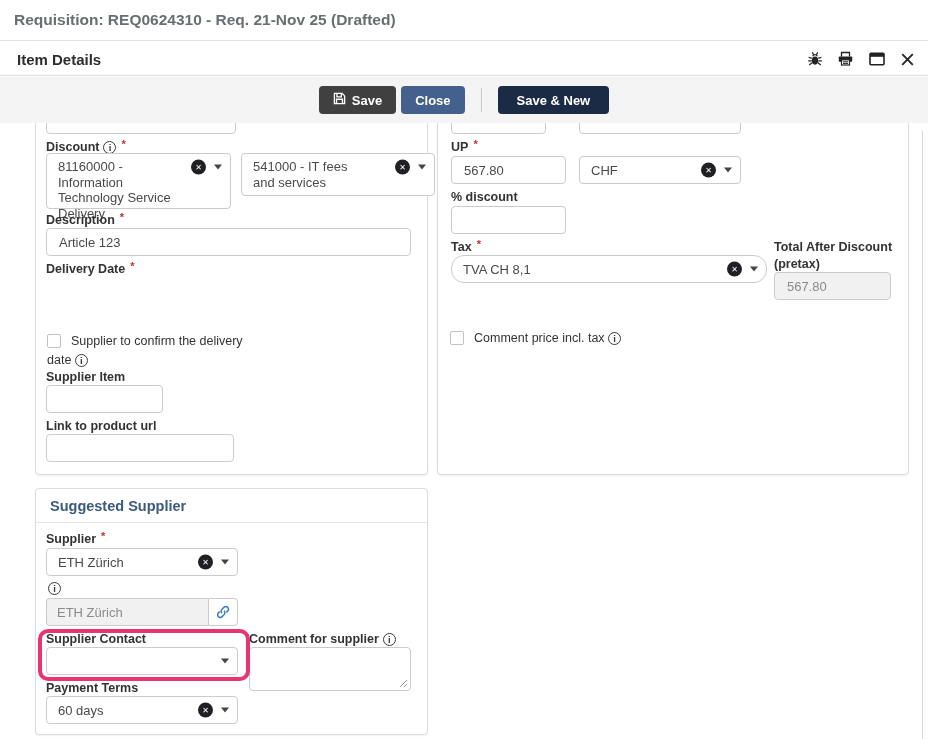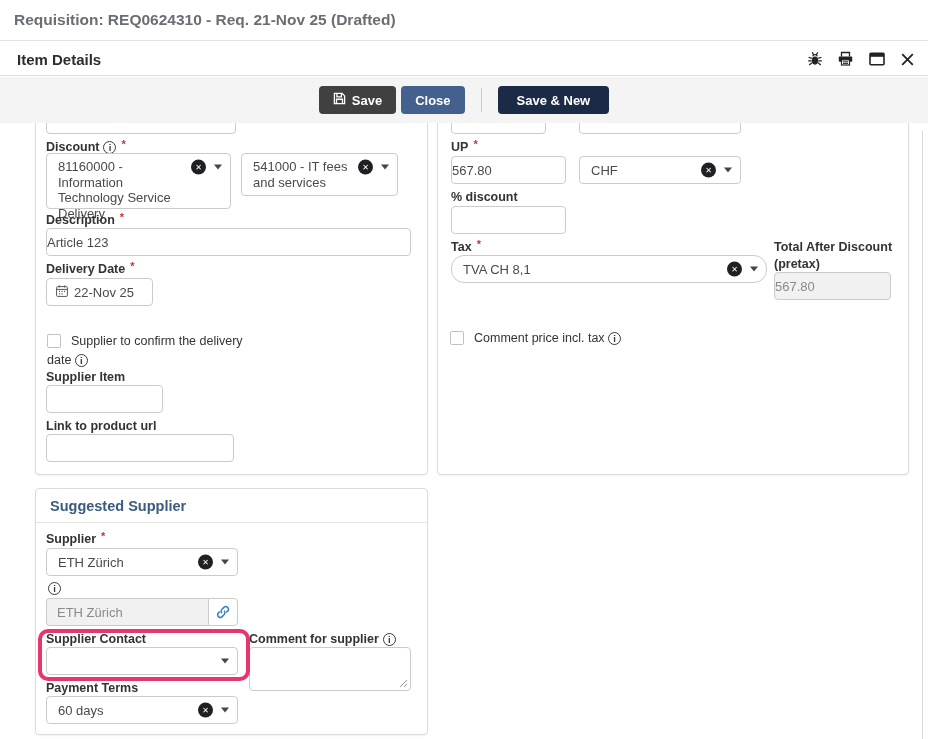--- a/index.html
+++ b/index.html
@@ -34,21 +34,21 @@
 
   .sec-title { font-size:14.5px; font-weight:bold; color:#3a5b7e; padding:9px 0 8px 14px; border-bottom:1px solid #e3e3e3; }
 
   
   .lbl { position:absolute; font-size:12.5px; font-weight:bold; color:#333; white-space:nowrap; display:flex; align-items:center; gap:4px; }
   .lbl.wrap { white-space:normal; display:block; line-height:1.35; }
   .star { color:#c9302c; font-size:11px; position:relative; top:-3px; margin-left:1px; font-weight:bold; }
   .info { display:inline-block; width:13px; height:13px; border:1px solid #3a3a3a; border-radius:50%; font-size:9.5px; line-height:11px; text-align:center; color:#3a3a3a; font-weight:bold; flex:0 0 auto; }
   .info::before { content:"i"; }
 
-  .inp { position:absolute; border:1px solid #cbcbcb; border-radius:4px; height:28px; font-family:inherit; font-size:13px; color:#4a4a4a; padding:0 0; background:#fff; outline:none; }
+  .inp { position:absolute; border:1px solid #cbcbcb; border-radius:4px; height:28px; font-family:inherit; font-size:13px; color:#4a4a4a; padding:0 12px; background:#fff; outline:none; }
   .inp.disabled { background:#f1f1f1; color:#8a8a8a; }
 
   .sel { position:absolute; border:1px solid #cbcbcb; border-radius:4px; background:#fff; display:flex; align-items:center; padding:0 44px 0 11px; font-size:13px; color:#4a4a4a; height:28px; cursor:pointer; }
   .sel .controls { position:absolute; right:8px; top:50%; transform:translateY(-50%); display:flex; align-items:center; gap:8px; }
   .sel.multi { align-items:flex-start; padding-top:5px; line-height:1.2; height:auto; }
   .sel.multi .controls { top:13px; }
   .clear-x { width:15px; height:15px; border-radius:50%; background:#202024; color:#fff; font-size:8px; line-height:1; display:flex; align-items:center; justify-content:center; cursor:pointer; }
   .clear-x::before { content:"✕"; }
   .caret { width:0; height:0; border-left:4px solid transparent; border-right:4px solid transparent; border-top:5px solid #454545; }
 
@@ -144,47 +144,37 @@
           <span class="clear-x"></span>
           <span class="caret"></span>
         </span>
       </div>
 
       <div class="lbl" style="left:205px; top:61px;margin-top:24px;">
         <span>Account budget</span>
           <span class="info"></span>
           <span class="star">*</span>
       </div>
-      <div class="sel multi" style="left:205px; top:74px; width:157px; height:43px;">
+      <div class="sel multi" style="left:205px; top:74px; width:194px; height:43px;">
         <span style="width:112px;">541000 - IT fees and services</span>
         <span class="controls">
           <span class="clear-x"></span>
           <span class="caret"></span>
         </span>
       </div>
 
       <div class="lbl" style="left:10px; top:134px;">
         <span>Description</span>
           <span class="star">*</span>
       </div>
       <input class="inp" style="left: 10px; top: 149px; width: 365px;" value="Article 123">
 
       <div class="lbl" style="left:10px; top:183px;">
         <span>Delivery Date</span>
           <span class="star">*</span>
-      </div>
-      <div class="date-field" style="left:10px; top:199px; width:107px;">
-        <span>
-          <svg width="12" height="12" viewBox="0 0 12 12" stroke="#555" fill="none">
-              <rect x="0.6" y="1.6" width="10.8" height="9.8" rx="1"></rect>
-              <path d="M0.6 4.4 H11.4 M3.2 0.4 V2.6 M8.8 0.4 V2.6"></path>
-              <path d="M3 6.4 h1.1 M5.5 6.4 h1.1 M8 6.4 h1.1 M3 8.8 h1.1 M5.5 8.8 h1.1" stroke-width="1.2"></path>
-            </svg>
-        </span>
-        <span>22-Nov 25</span>
       </div>
 
       <div class="cbrow" style="left:11px; top:253px; width:198px;">
         <span class="cb"></span><span>Supplier to confirm the delivery date</span> <span class="info"></span>
       </div>
 
       <div class="lbl" style="left:10px; top:291px;">
         <span>Supplier Item</span>
       </div>
       <input class="inp" style="left: 10px; top: 306px; width: 117px;" value="">

